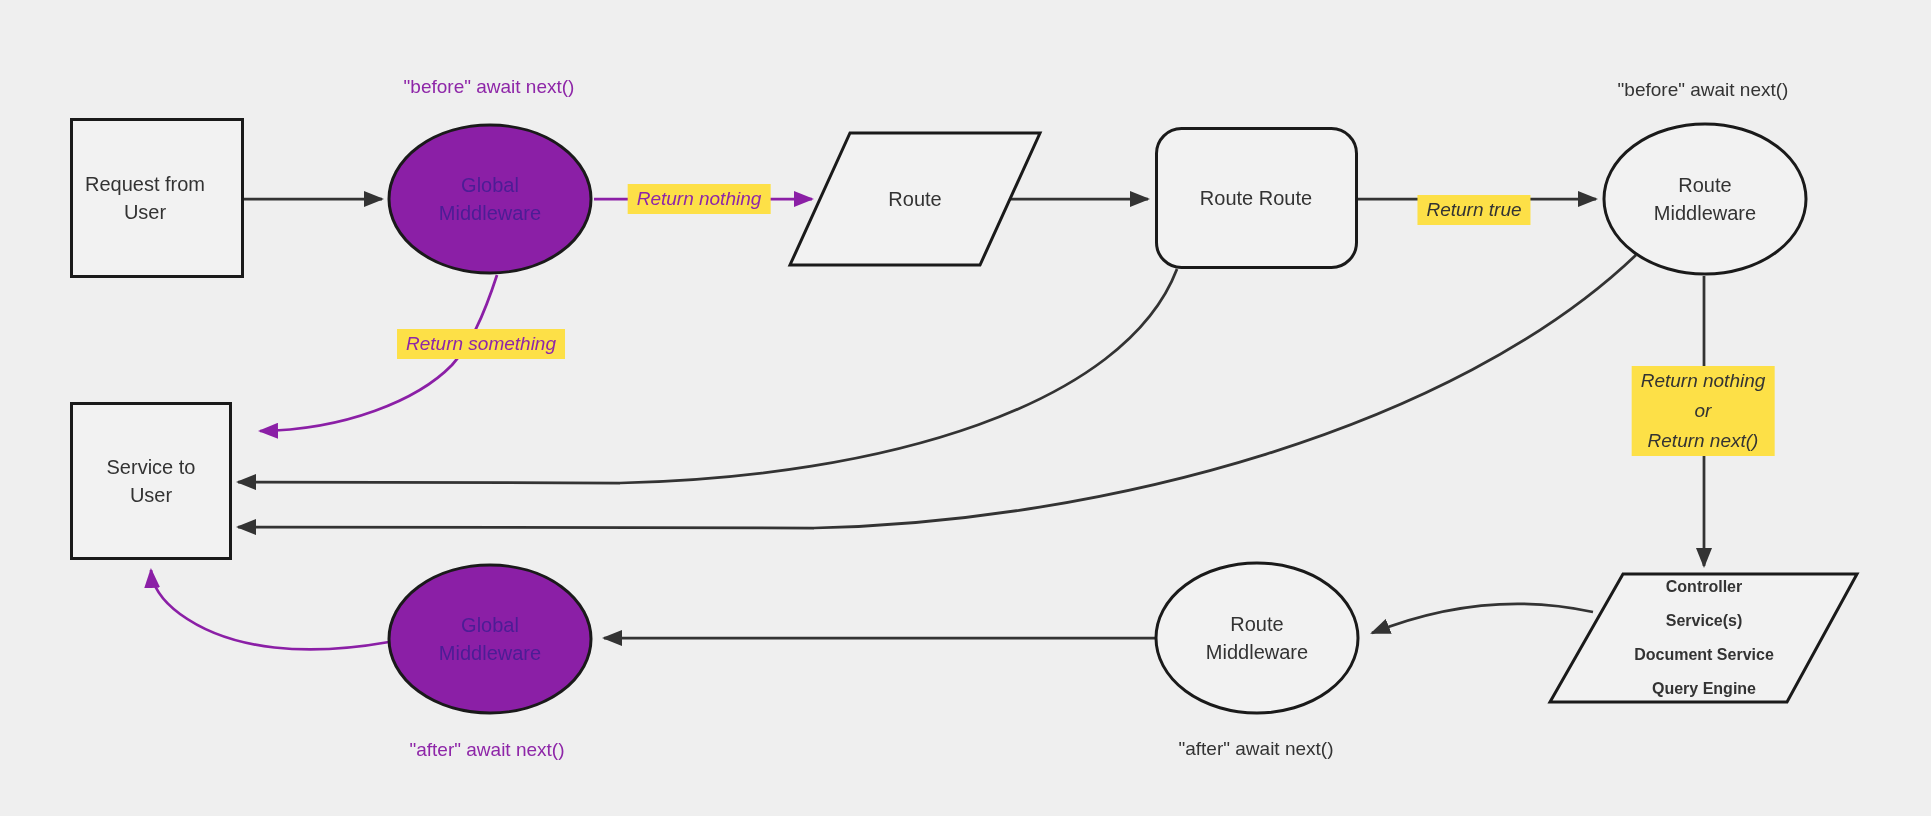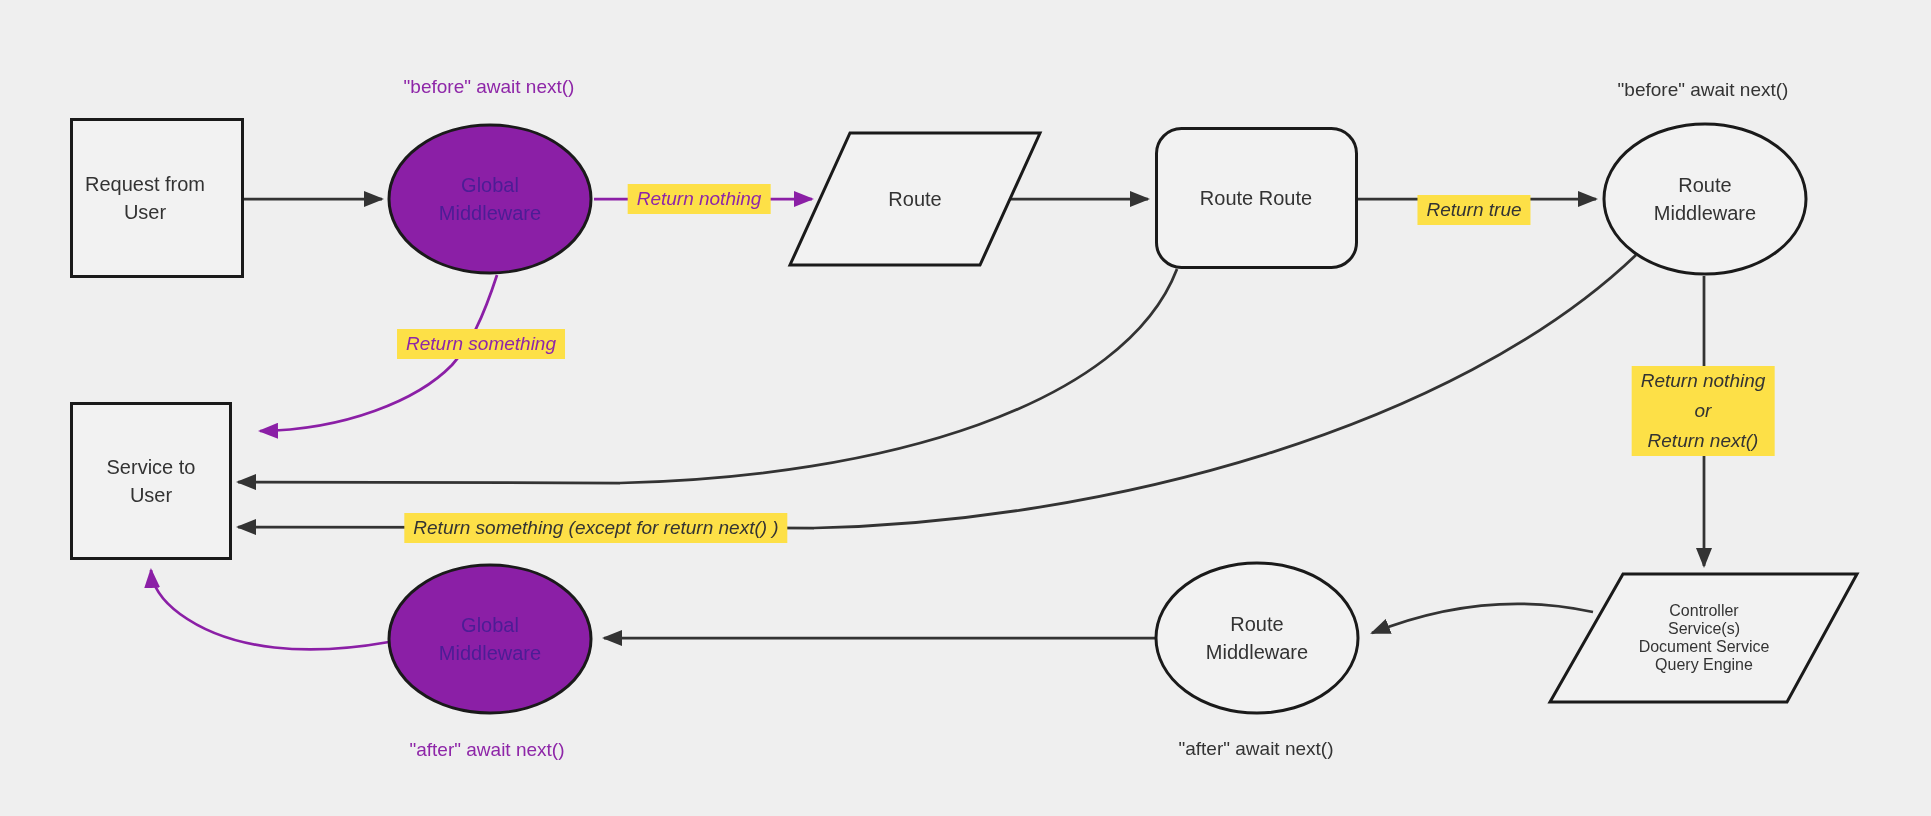--- a/index.html
+++ b/index.html
@@ -25,21 +25,21 @@
   .node-label{
     position:absolute;
     transform:translate(-50%,-50%);
     white-space:pre-line;
     text-align:center;
     font-size:20px;
     line-height:28px;
     color:#333333;
   }
   .node-label.white{color:#4c1d95;font-weight:normal;}
-  .node-label.small{font-size:16px;line-height:18px;}
+  .node-label.small{font-size:16px;line-height:34px;font-weight:bold;}
 </style>
 </head>
 <body>
 
 <div id="canvas">
 
   <svg id="edges" width="1931" height="816" viewBox="0 0 1931 816">
     <defs>
       <marker id="arrow-dark" markerUnits="userSpaceOnUse" markerWidth="20" markerHeight="16" viewBox="0 0 10 8" refX="9" refY="4" orient="auto">
         <path d="M0,0 L10,4 L0,8 Z" fill="#333333"></path>
@@ -110,17 +110,16 @@
 User</div>
 
   <div class="lbl purple" style="left:489px;top:87px;">"before" await next()</div>
   <div class="lbl" style="left:1703px;top:90px;">"before" await next()</div>
   <div class="lbl purple bg" style="left:699px;top:199px;">Return nothing</div>
   <div class="lbl bg" style="left:1474px;top:210px;">Return true</div>
   <div class="lbl bg" style="left:1703px;top:411px;">Return nothing
 or
 Return next()</div>
   <div class="lbl purple bg" style="left:481px;top:336px;margin-top:8px;">Return something</div>
-  <div class="lbl bg" style="left:596px;top:528px;">Return something (except for return next() )</div>
   <div class="lbl" style="left:1256px;top:749px;">"after" await next()</div>
   <div class="lbl purple" style="left:487px;top:750px;">"after" await next()</div>
 
 </div>
 
 </body></html>

